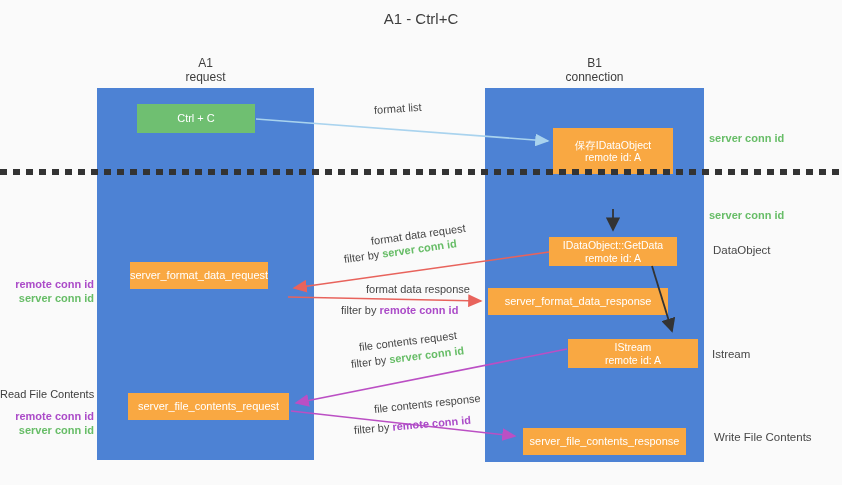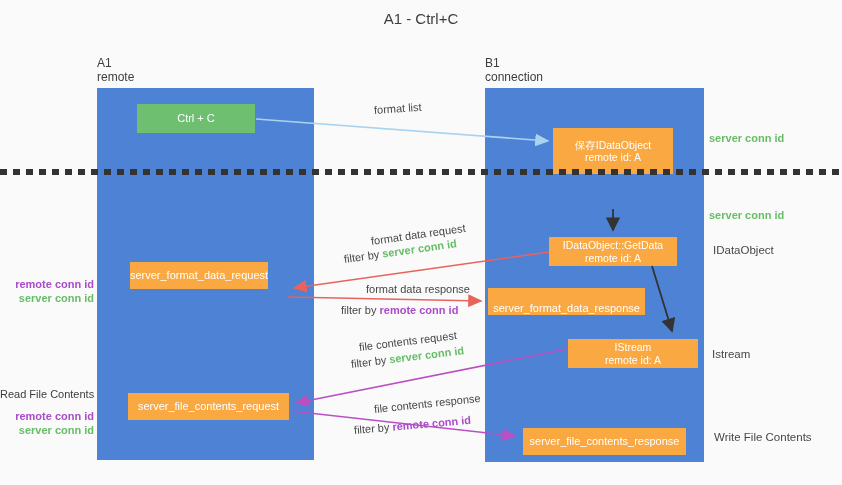--- a/index.html
+++ b/index.html
@@ -6,21 +6,21 @@
     --bg:#fafafa; --lane:#4d82d4; --green-box:#6fbf71; --orange-box:#f9a842;
     --arrow-blue:#a9d3ee; --arrow-black:#333333; --arrow-red:#e8635c; --arrow-magenta:#bb4fc4;
     --text-dark:#3d3d3d; --text-gray:#474747; --green-text:#67bd67; --purple-text:#ab4bc8;
   }
   html,body{margin:0;padding:0;background:var(--bg);}
   .stage{position:relative;width:842px;height:485px;background:var(--bg);
          font-family:"Liberation Sans",sans-serif;overflow:hidden;}
   .title{position:absolute;left:0;top:9px;width:842px;text-align:center;
          font-size:15px;line-height:20px;color:var(--text-dark);}
   .lane{position:absolute;background:var(--lane);z-index:1;}
-  .lane-hdr{position:absolute;text-align:left;font-size:12px;line-height:14px;
+  .lane-hdr{position:absolute;text-align:center;font-size:12px;line-height:14px;
             color:var(--text-dark);z-index:2;}
   .box{position:absolute;display:flex;flex-direction:column;align-items:center;
        justify-content:center;color:#ffffff;font-size:11px;line-height:13px;
        text-align:center;z-index:3;white-space:nowrap;}
   .box.green{background:var(--green-box);}
   .box.orange{background:var(--orange-box);}
   .box.two{font-size:10.5px;line-height:12.5px;}
   .divider{position:absolute;left:0;top:169px;width:842px;height:6px;z-index:5;
            background:repeating-linear-gradient(90deg,var(--arrow-black) 0 7px,transparent 7px 13px);}
   svg.arrows{position:absolute;left:0;top:0;z-index:4;}
@@ -45,21 +45,21 @@
 <body>
 
 <div class="stage">
 
   <div class="title">
     <div>A1 - Ctrl+C</div>
   </div>
 
   <div class="lane-hdr" style="left:97px;top:56px;width:217px;">
     <div>A1</div>
-    <div>remote</div>
+    <div>request</div>
   </div>
   <div class="lane-hdr" style="left:485px;top:56px;width:219px;">
     <div>B1</div>
     <div>connection</div>
   </div>
 
   <div class="lane" style="left:97px;top:88px;width:217px;height:372px;"></div>
   <div class="lane" style="left:485px;top:88px;width:219px;height:374px;"></div>
 
   <div class="divider"></div>
@@ -95,21 +95,21 @@
     <div>保存IDataObject</div>
     <div>remote id: A</div>
   </div>
   <div class="box orange two" style="left:549px;top:237px;width:128px;height:29px;">
     <div>IDataObject::GetData</div>
     <div>remote id: A</div>
   </div>
   <div class="box orange" style="left:130px;top:262px;width:138px;height:27px;">
     <div>server_format_data_request</div>
   </div>
-  <div class="box orange" style="left:488px;top:288px;width:157px;height:27px;justify-content:flex-end;">
+  <div class="box orange" style="left:488px;top:288px;width:180px;height:27px;">
     <div>server_format_data_response</div>
   </div>
   <div class="box orange two" style="left:568px;top:339px;width:130px;height:29px;">
     <div>IStream</div>
     <div>remote id: A</div>
   </div>
   <div class="box orange" style="left:128px;top:393px;width:161px;height:27px;">
     <div>server_file_contents_request</div>
   </div>
   <div class="box orange" style="left:523px;top:428px;width:163px;height:27px;">
@@ -133,21 +133,21 @@
     <span>filter by </span><span class="b-green">server conn id</span>
   </div>
 
   <div class="flabel r6" style="left:374px;top:403px;">file contents response</div>
   <div class="flabel r5" style="left:354px;top:424px;">
     <span>filter by </span><span class="b-purple">remote conn id</span>
   </div>
 
   <div class="slabel b-green" style="left:709px;top:132px;">server conn id</div>
   <div class="slabel b-green" style="left:709px;top:209px;">server conn id</div>
-  <div class="slabel gray" style="left:713px;top:244px;">IDataObject</div>
+  <div class="slabel gray" style="left:713px;top:244px;">DataObject</div>
   <div class="slabel gray" style="left:712px;top:348px;">Istream</div>
   <div class="slabel gray" style="left:714px;top:431px;">Write File Contents</div>
 
   <div class="slabel la b-purple" style="top:278px;">remote conn id</div>
   <div class="slabel la b-green" style="top:292px;">server conn id</div>
   <div class="slabel la dark" style="top:388px;">Read File Contents</div>
   <div class="slabel la b-purple" style="top:410px;">remote conn id</div>
   <div class="slabel la b-green" style="top:424px;">server conn id</div>
 
 </div>

